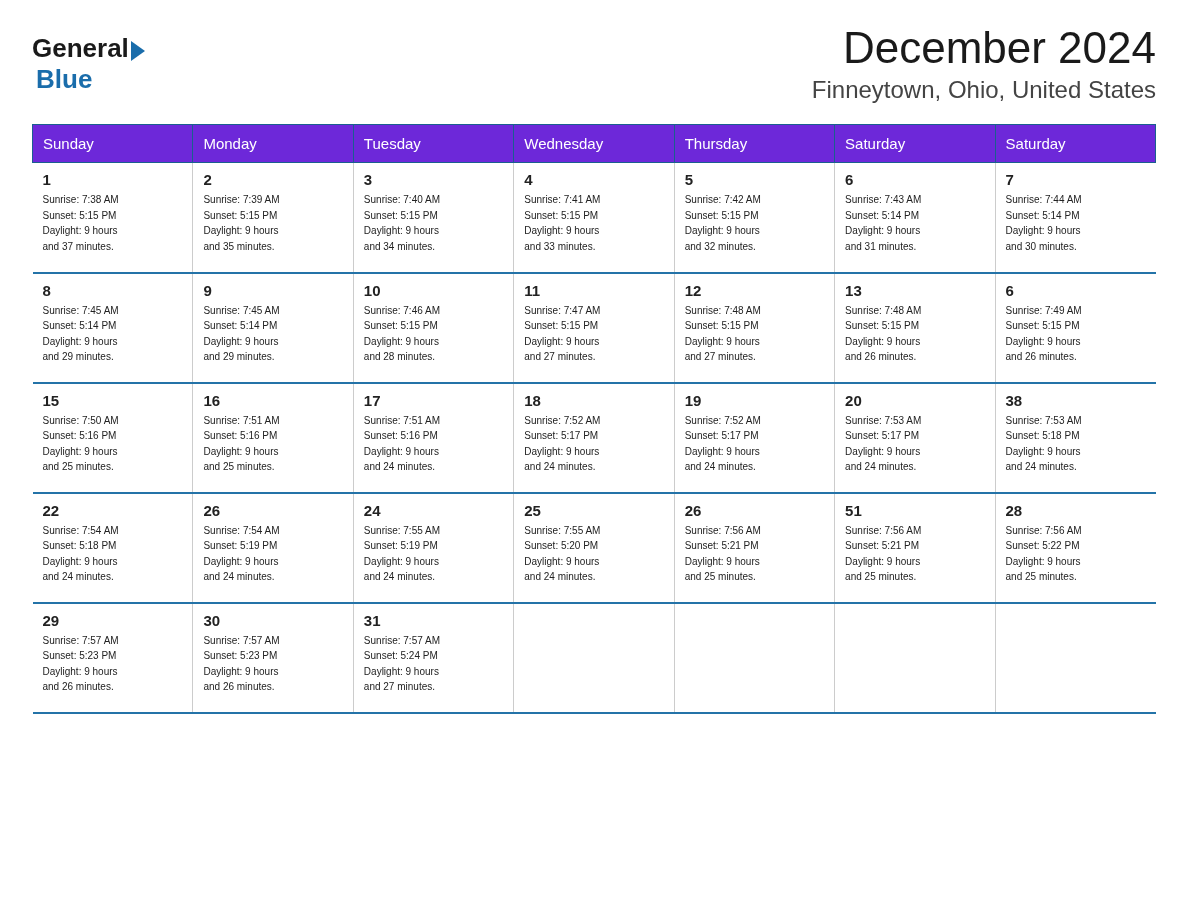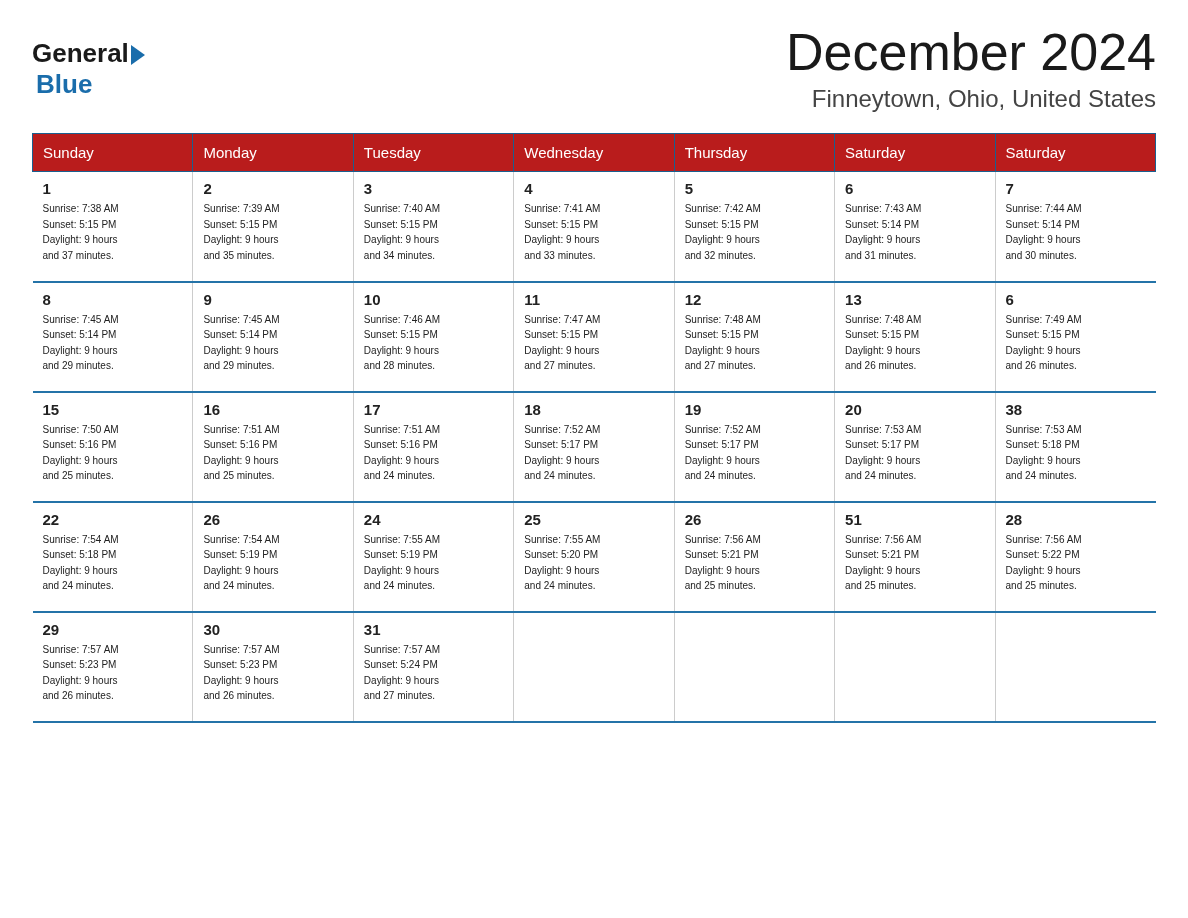--- a/index.html
+++ b/index.html
@@ -41,37 +41,37 @@
       flex-direction: column;
     }
     .logo-top-row {
       display: flex;
       align-items: center;
     }
     .title-section {
       text-align: right;
     }
     .month-title {
-      font-size: 52px;
+      font-size: 44px;
       font-weight: normal;
       color: #1a1a1a;
       line-height: 1.1;
     }
     .location {
       font-size: 24px;
       color: #444;
       margin-top: 4px;
     }
     table {
       width: 100%;
       border-collapse: collapse;
       table-layout: fixed;
     }
     thead tr {
-      background-color: #b91c1c;
+      background-color: #6d28d9;
     }
     thead th {
       color: #fff;
       font-size: 15px;
       font-weight: normal;
       padding: 10px 10px;
       text-align: left;
       border: 1px solid #1a5f8f;
     }
     tbody tr {

